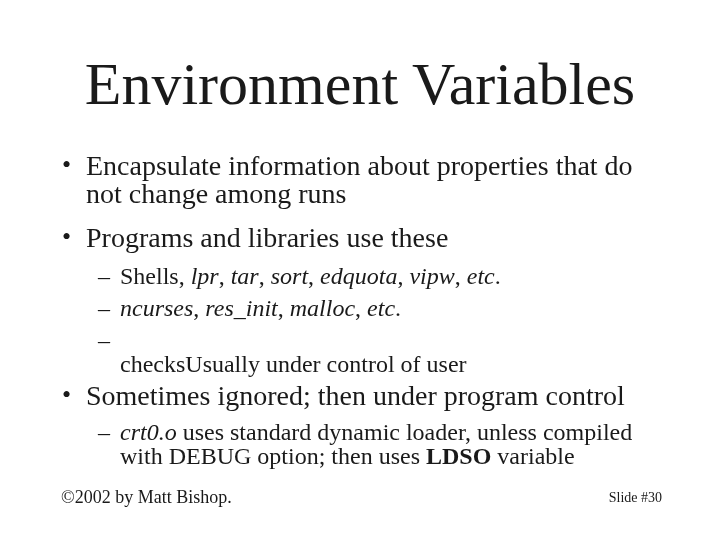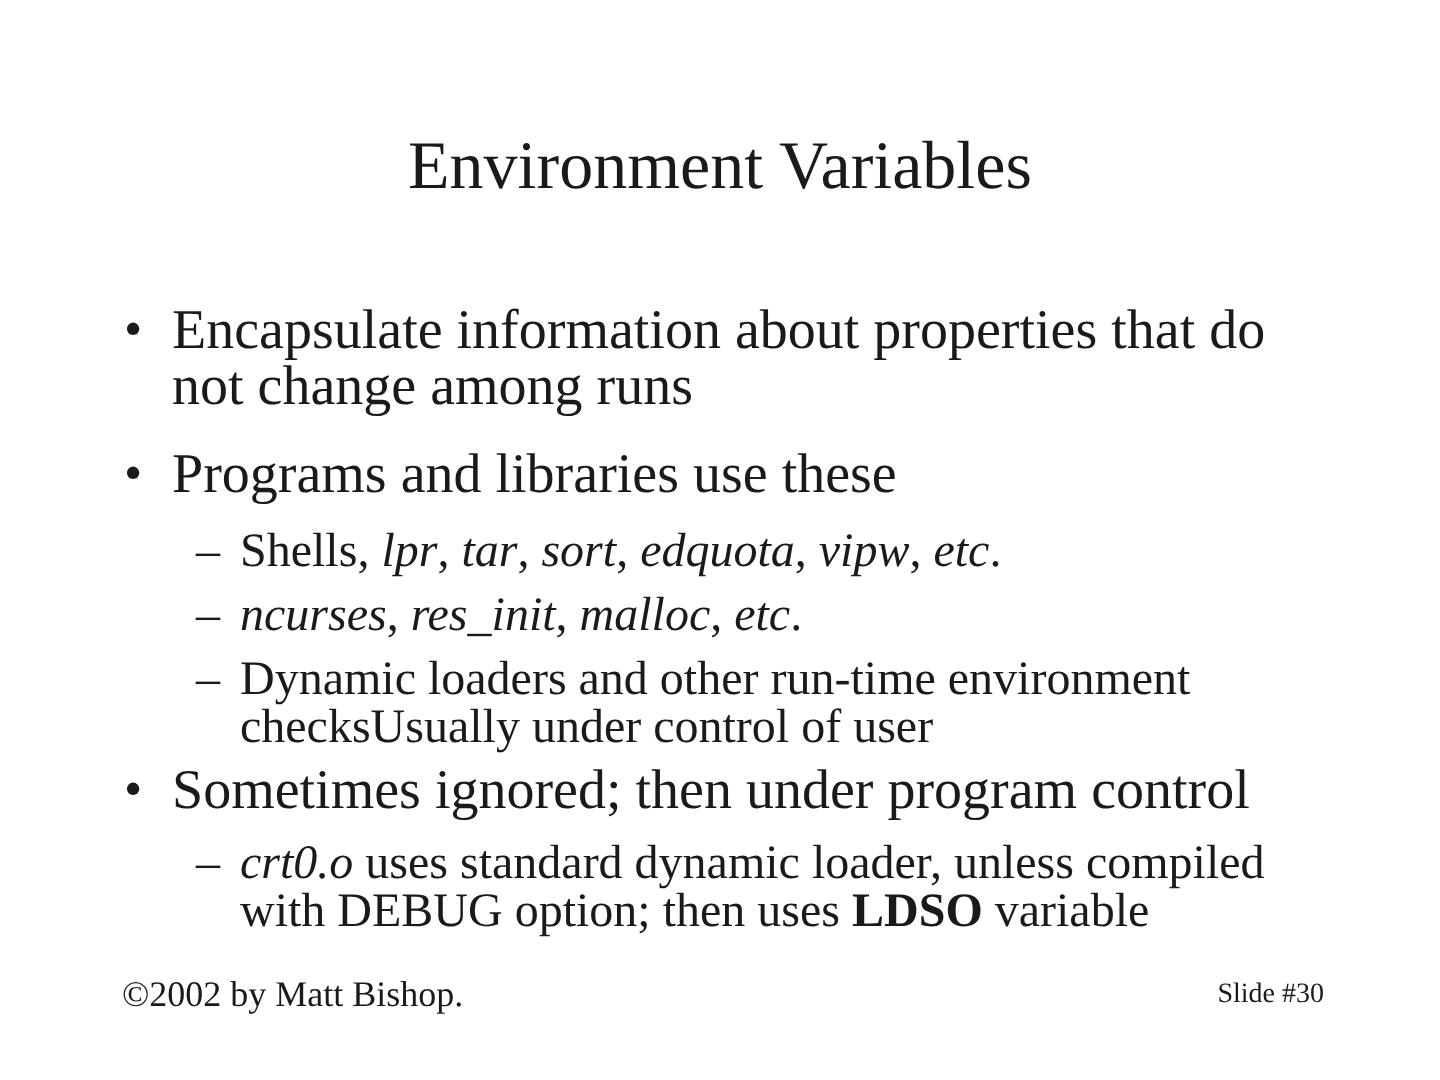--- a/index.html
+++ b/index.html
@@ -8,21 +8,21 @@
     position: relative;
     background: #ffffff;
     color: #1a1a1a;
     font-family: "Liberation Serif", "DejaVu Serif", serif;
     overflow: hidden;
   }
   .slide-title {
     position: absolute;
     top: 58px; left: 0; width: 720px;
     text-align: center;
-    font-size: 34px;
+    font-size: 60px;
     line-height: 52px;
     font-weight: normal;
   }
   .body-area {
     position: absolute;
     left: 60px; top: 146px; width: 604px;
   }
   .l1 {
     position: relative;
     font-size: 28px;
@@ -87,21 +87,21 @@
     <span>Shells</span><span>, </span><span class="it">lpr</span><span>, </span><span class="it">tar</span><span>, </span><span class="it">sort</span><span>, </span><span class="it">edquota</span><span>, </span><span class="it">vipw</span><span>, </span><span class="it">etc</span><span>.</span>
   </div>
 
   <div class="l2 row-b2s2">
     <span class="marker">–</span>
     <span class="it">ncurses</span><span>, </span><span class="it">res_init</span><span>, </span><span class="it">malloc</span><span>, </span><span class="it">etc</span><span>.</span>
   </div>
 
   <div class="l2 row-b2s3">
     <span class="marker">–</span>
-    <span>Dynamic loaders and other run-time environment</span><br>
+    <br>
     <span>checksUsually under control of user</span>
   </div>
 
   <div class="l1 row-b3">
     <span class="marker">•</span>
     <span>Sometimes ignored; then under program control</span>
   </div>
 
   <div class="l2 row-b4s1">
     <span class="marker">–</span>

